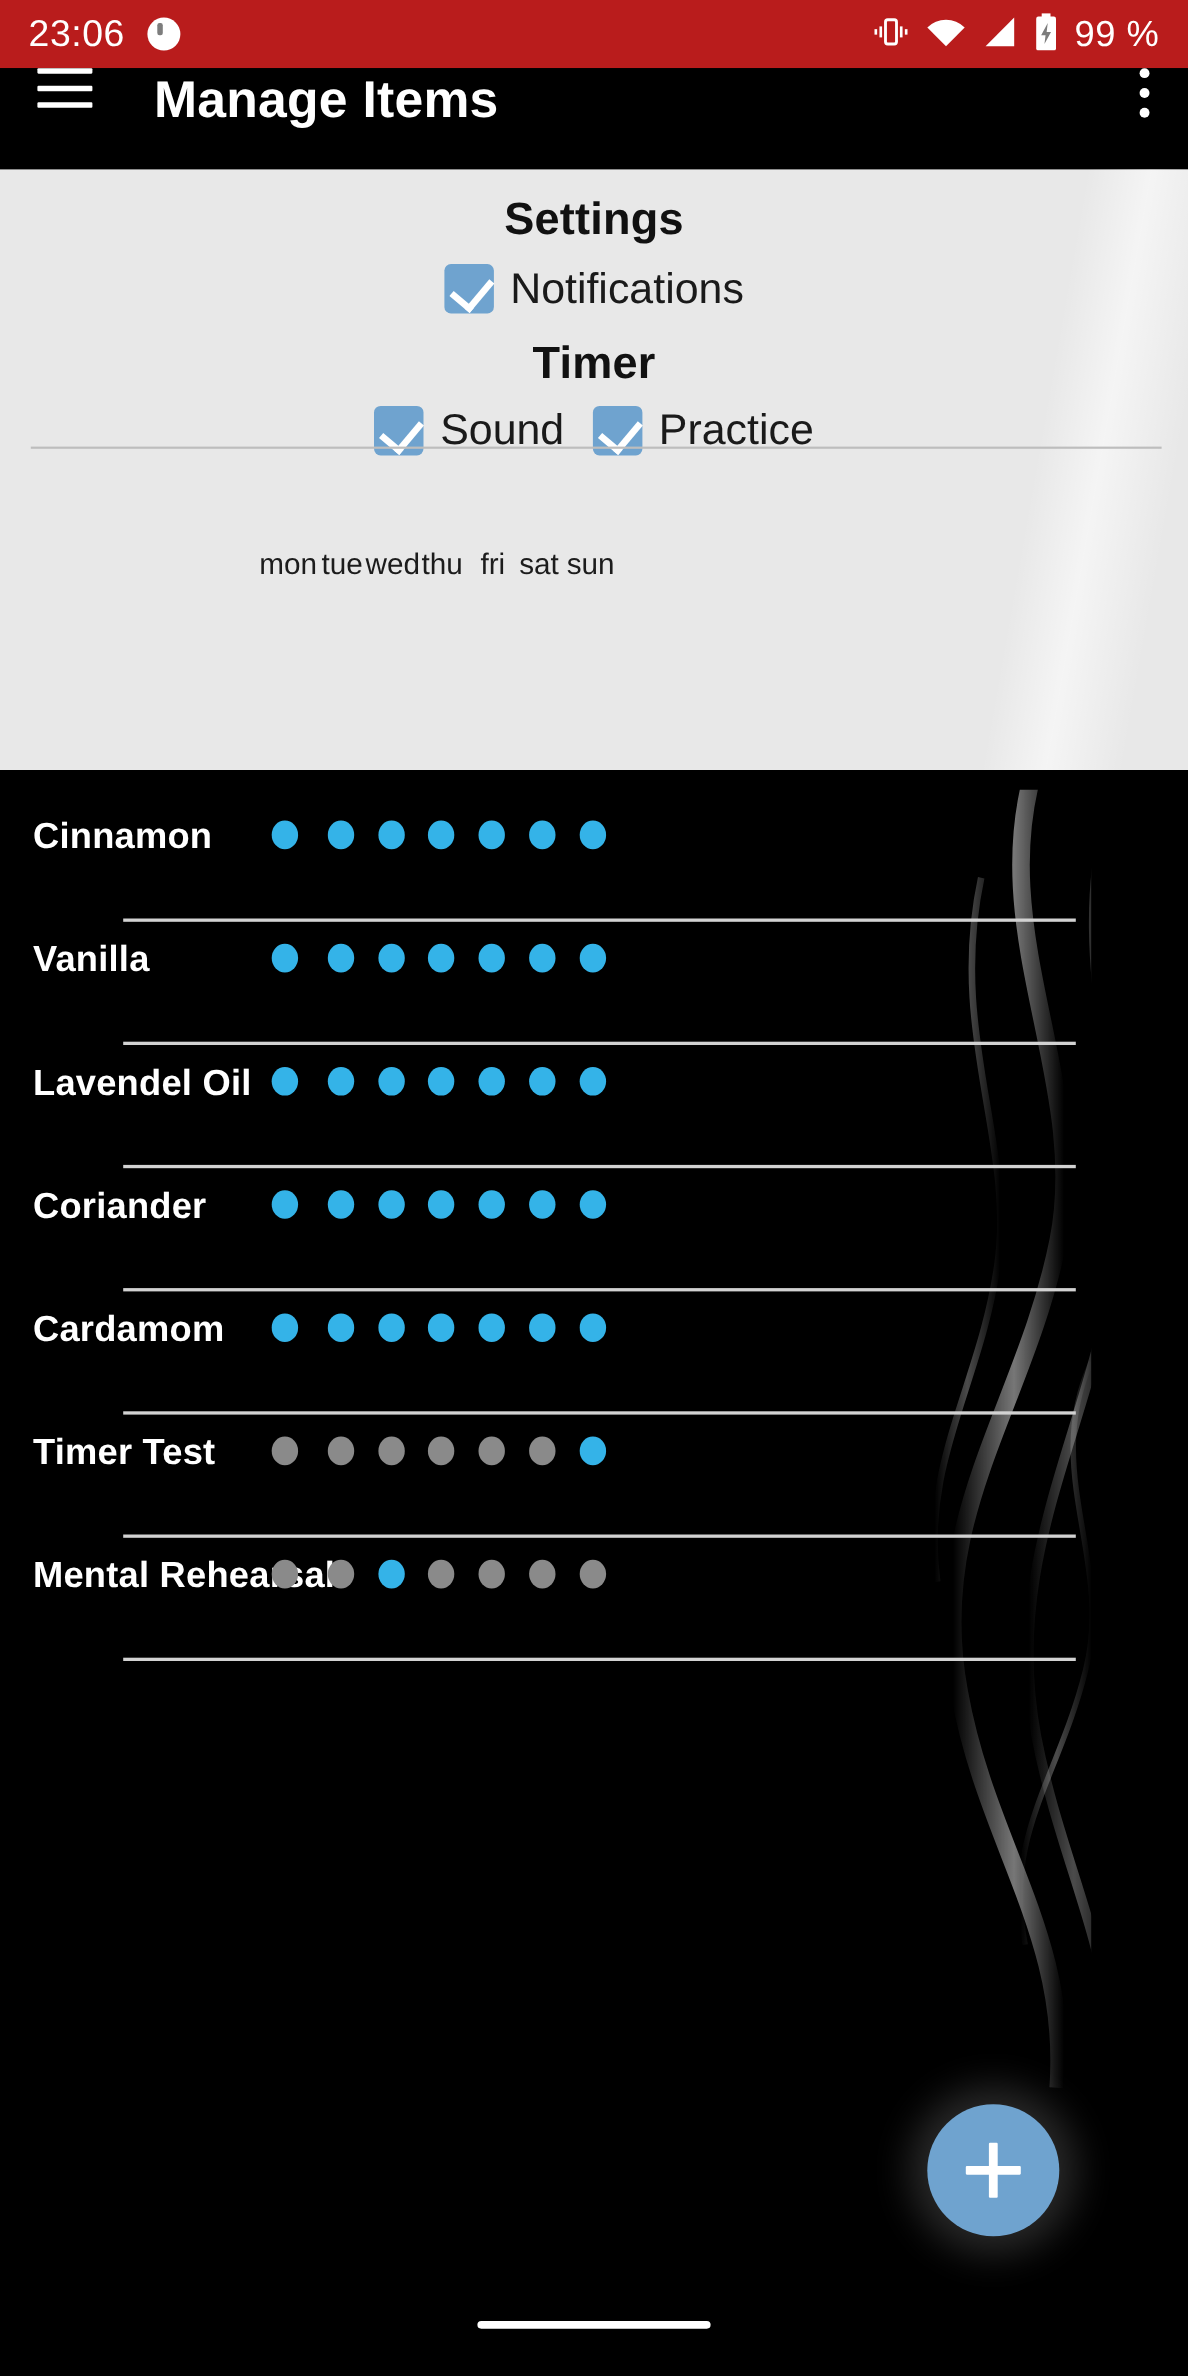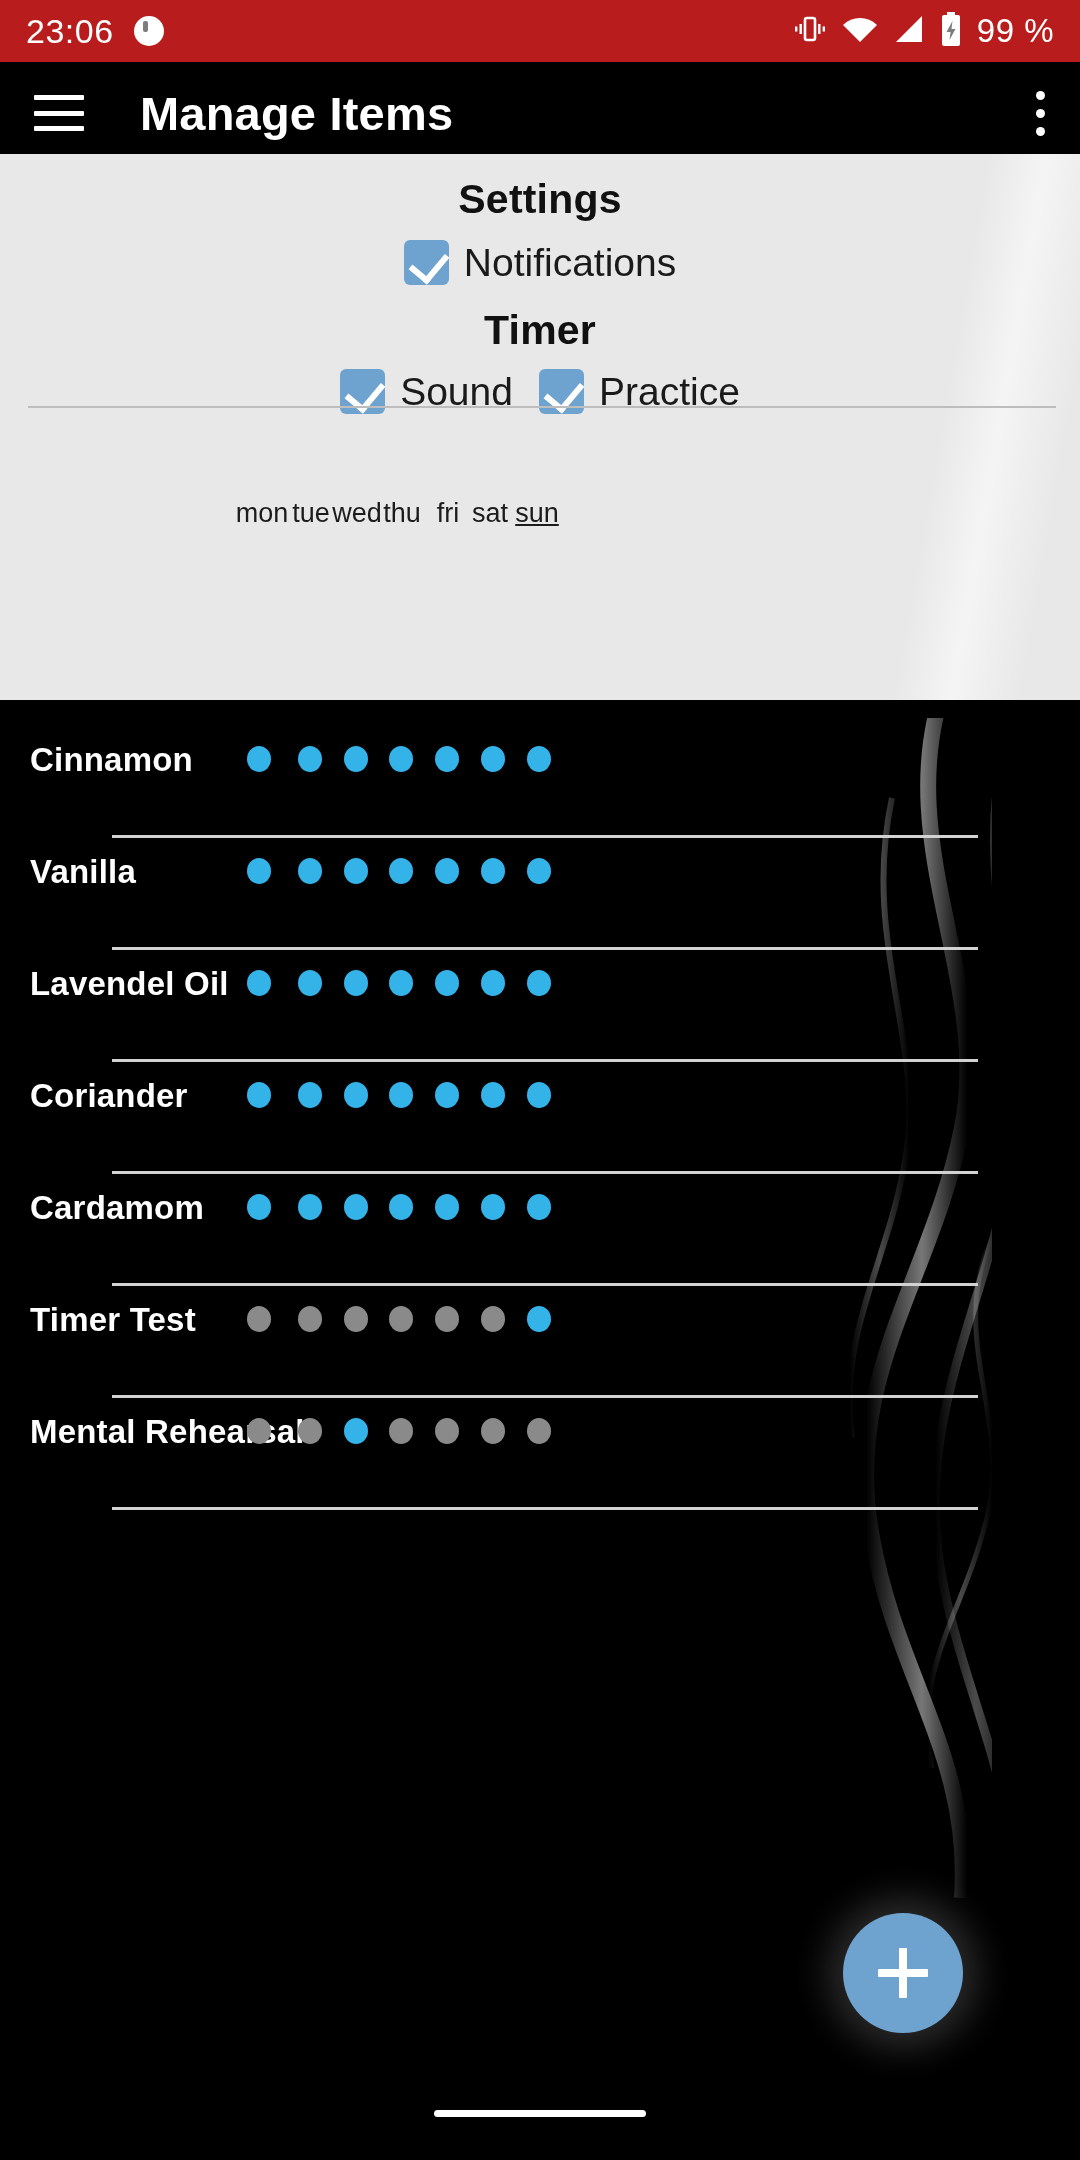--- a/index.html
+++ b/index.html
@@ -25,21 +25,21 @@
     width:30px; height:30px; border-radius:50%; background:#fff; position:relative;
   }
   .icon-moon::after{
     content:""; position:absolute; left:9px; top:5px; width:5px; height:11px;
     background:#7d7d7d; border-radius:2px;
   }
 
   
   .appbar{
     position:absolute; left:0; top:62px; width:1080px; height:102px;
-    background:#000; display:flex; align-items:center; padding:0 34px;
+    background:#000; display:flex; align-items:flex-start; padding:0 34px;
   }
   .hamburger{ width:50px; height:36px; display:flex; flex-direction:column;
     justify-content:space-between; cursor:pointer; }
   .hamburger span{ display:block; height:5px; background:#fff; border-radius:1px; }
   .appbar-title{
     color:#fff; font-size:47px; font-weight:700; margin-left:56px; letter-spacing:.2px;
   }
   .overflow{ margin-left:auto; width:12px; display:flex; flex-direction:column;
     gap:9px; align-items:center; cursor:pointer; }
   .overflow i{ width:9px; height:9px; border-radius:50%; background:#fff; display:block; }
@@ -221,21 +221,21 @@
     </div>
 
     <div class="divider-light"></div>
     <div class="day-head" id="day-head">
         <span style="left: 262px;">mon</span>
         <span style="left: 311px;">tue</span>
         <span style="left: 357px;">wed</span>
         <span style="left: 402px;">thu</span>
         <span style="left: 448px;">fri</span>
         <span style="left: 490px;">sat</span>
-        <span style="left: 537px; text-decoration: underline;">sun</span>
+        <span style="left: 537px;">sun</span>
       </div>
   </div>
 
   <div class="list-area">
     <svg class="smoke" viewBox="0 0 560 1300" preserveAspectRatio="none">
       <defs>
         <linearGradient id="sg" x1="0" y1="0" x2="1" y2="0">
           <stop offset="0%" stop-color="#ffffff" stop-opacity="0"></stop>
           <stop offset="55%" stop-color="#ffffff" stop-opacity=".55"></stop>
           <stop offset="100%" stop-color="#ffffff" stop-opacity="0"></stop>

